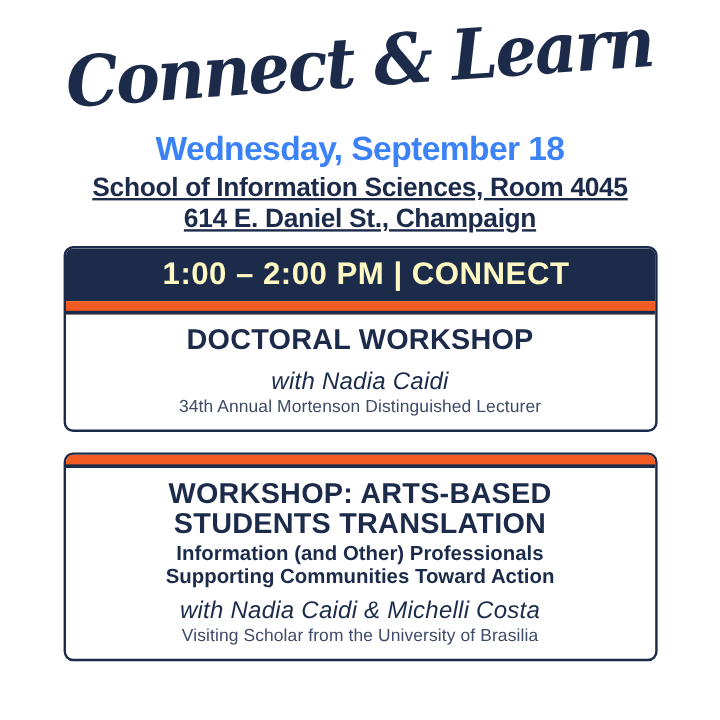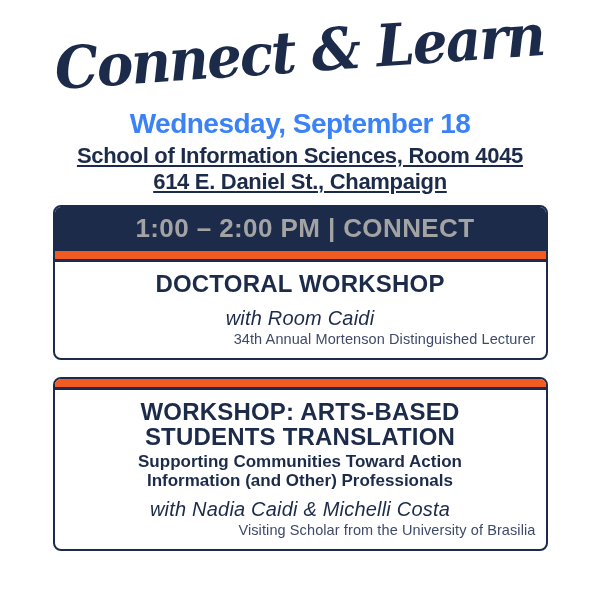--- a/index.html
+++ b/index.html
@@ -48,21 +48,21 @@
     margin: 0 auto;
     border: 2px solid #1C2B4A;
     border-radius: 8px;
     overflow: hidden;
     background: #ffffff;
   }
   .card-first { margin-top: 11px; }
   .card-second { margin-top: 17px; }
   .card-header {
     background: #1C2B4A;
-    color: #a3a3a3;
+    color: #fef9c3;
     text-align: center;
     font-size: 26px;
     font-weight: 700;
     letter-spacing: 0.4px;
     padding: 6px 0 7px 10px;
   }
   .card-stripe {
     height: 8px;
     background: #F15B22;
     border-bottom: 3px solid #1C2B4A;
@@ -90,21 +90,20 @@
     font-size: 20px;
     margin-top: 10px;
     letter-spacing: 0.2px;
   }
   .presenter-2 { margin-top: 7px; }
   .presenter-note {
     font-size: 14.5px;
     color: #3E4A68;
     margin-top: 1px;
     letter-spacing: 0.1px;
-    text-align: right;
   }
 </style>
 </head>
 <body>
 
 <div class="page">
 
   <div class="script-title-wrap">
     <svg width="520" height="100" viewBox="0 0 520 100">
       <text x="260" y="66" text-anchor="middle" font-family="DejaVu Serif, serif" font-style="italic" font-weight="bold" font-size="58" fill="#1C2B4A" letter-spacing="-2" textLength="490" lengthAdjust="spacingAndGlyphs" transform="rotate(-4 260 55)">Connect &amp; Learn</text>
@@ -118,34 +117,34 @@
     <div class="addr-line">614 E. Daniel St., Champaign</div>
   </div>
 
   <div class="card card-first">
     <div class="card-header">1:00 – 2:00 PM | CONNECT</div>
     <div class="card-stripe"></div>
     <div class="card-body">
       <div class="session-title">
         <div>DOCTORAL WORKSHOP</div>
       </div>
-      <div class="presenter">with Room Caidi</div>
+      <div class="presenter">with Nadia Caidi</div>
       <div class="presenter-note">34th Annual Mortenson Distinguished Lecturer</div>
     </div>
   </div>
 
   <div class="card card-second">
     <div class="card-stripe"></div>
     <div class="card-body">
       <div class="session-title">
         <div>WORKSHOP: ARTS-BASED</div>
         <div>STUDENTS TRANSLATION</div>
       </div>
       <div class="session-sub">
+        <div>Information (and Other) Professionals</div>
         <div>Supporting Communities Toward Action</div>
-        <div>Information (and Other) Professionals</div>
       </div>
       <div class="presenter presenter-2">with Nadia Caidi &amp; Michelli Costa</div>
       <div class="presenter-note">Visiting Scholar from the University of Brasilia</div>
     </div>
   </div>
 
 </div>
 
 </body></html>

